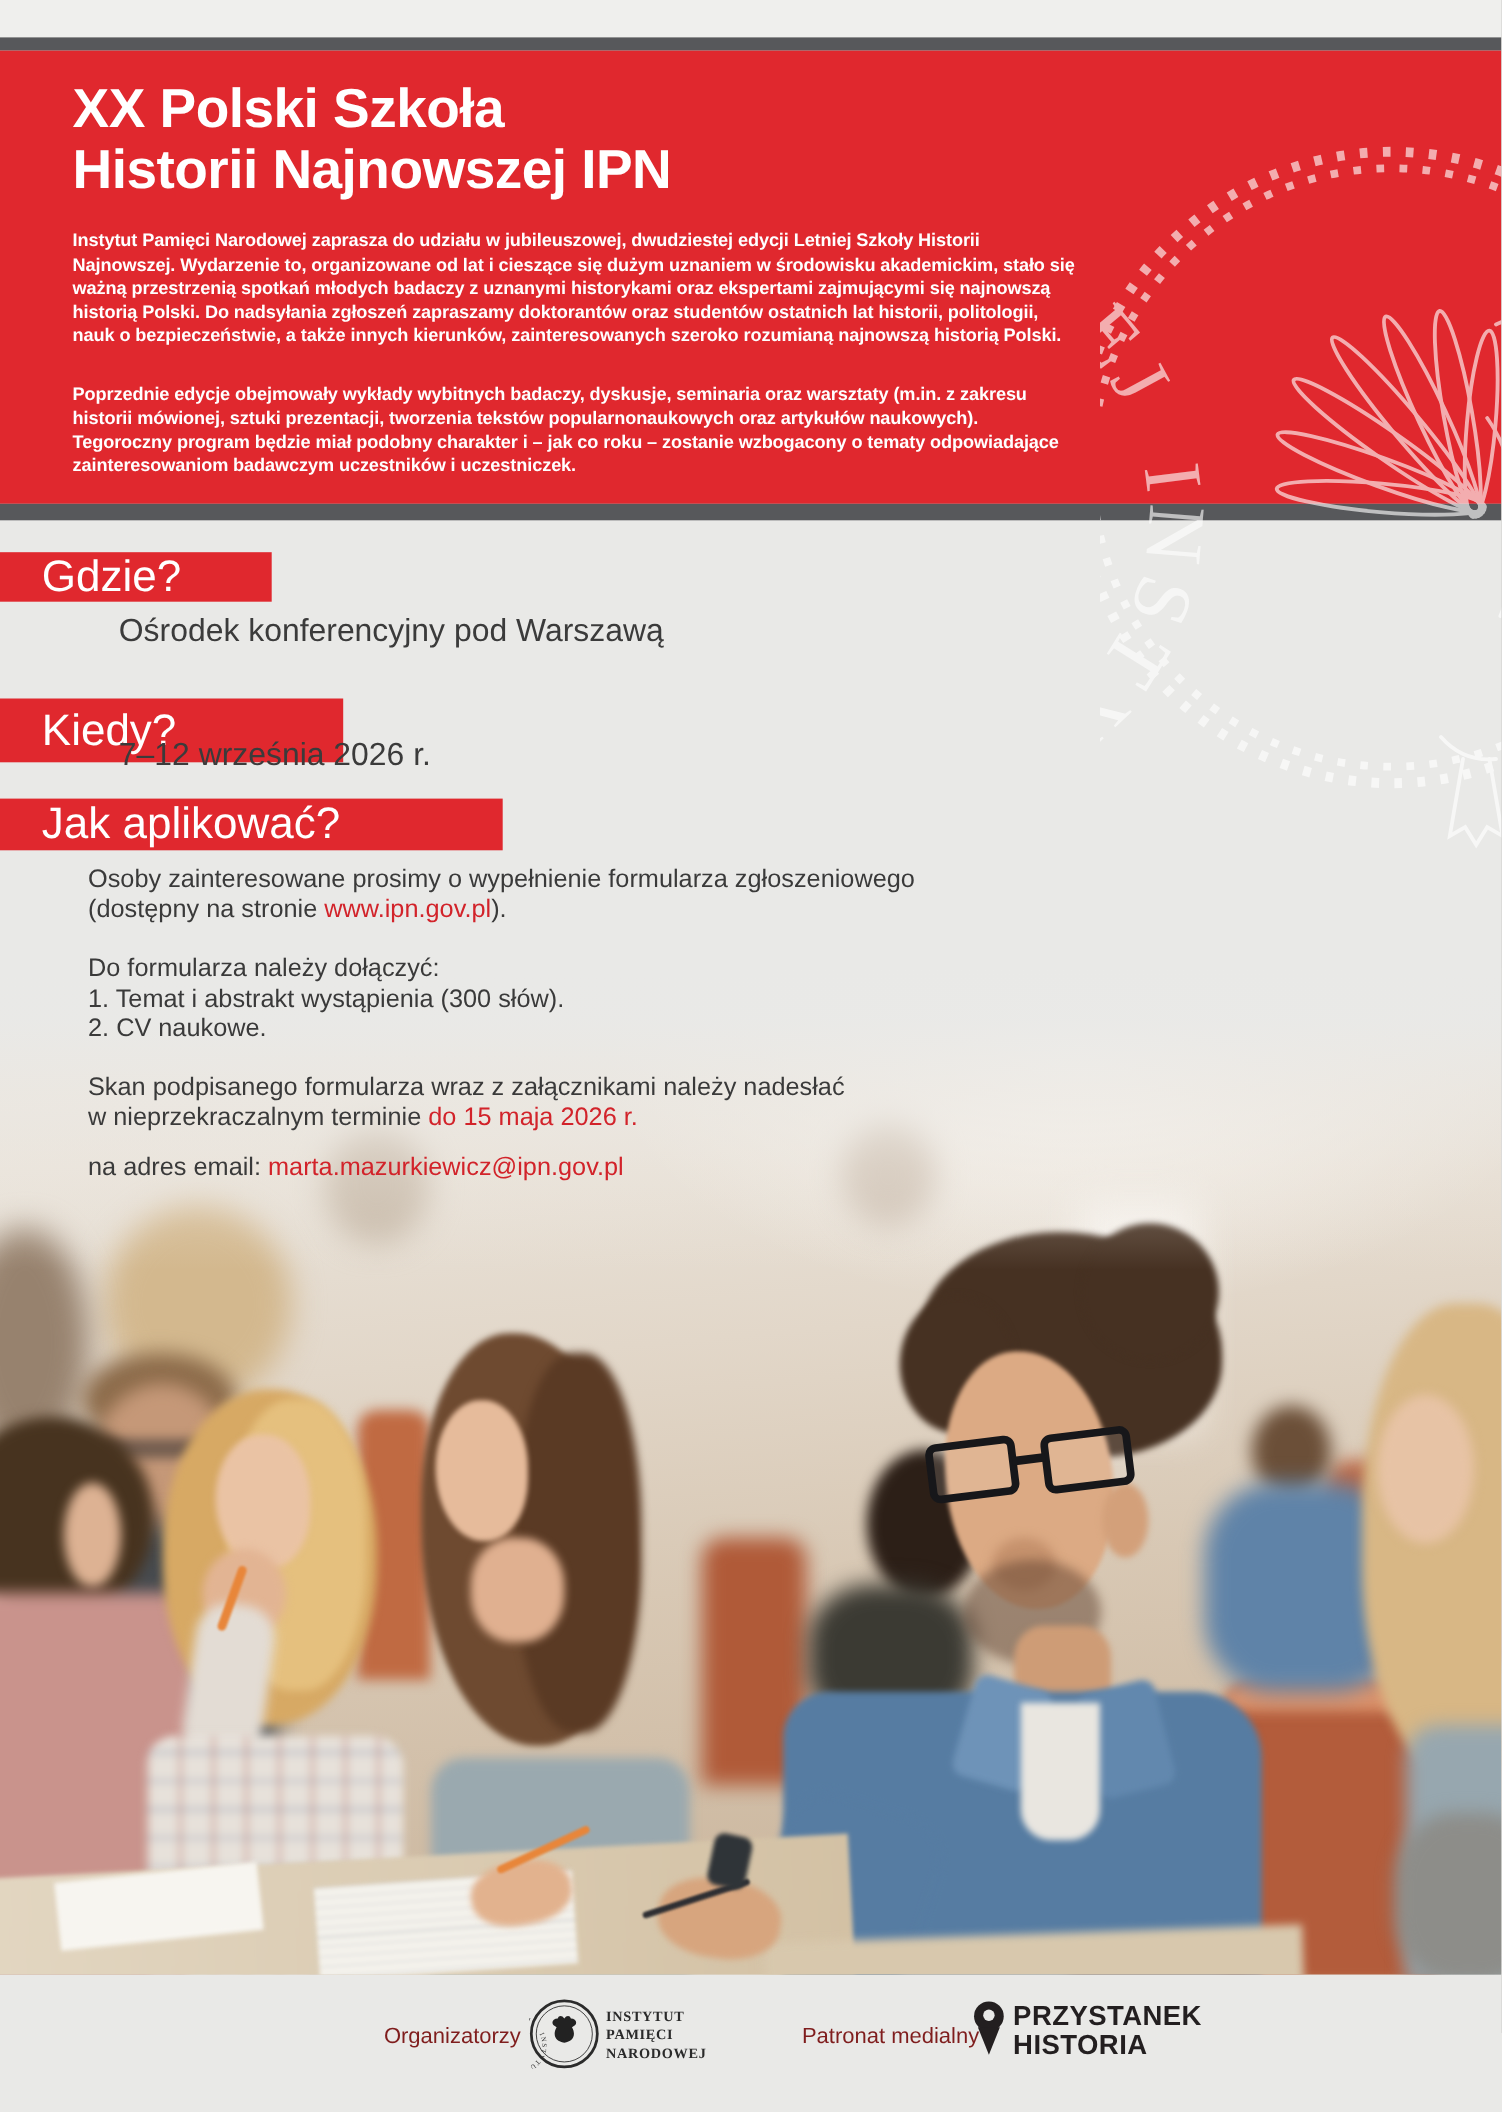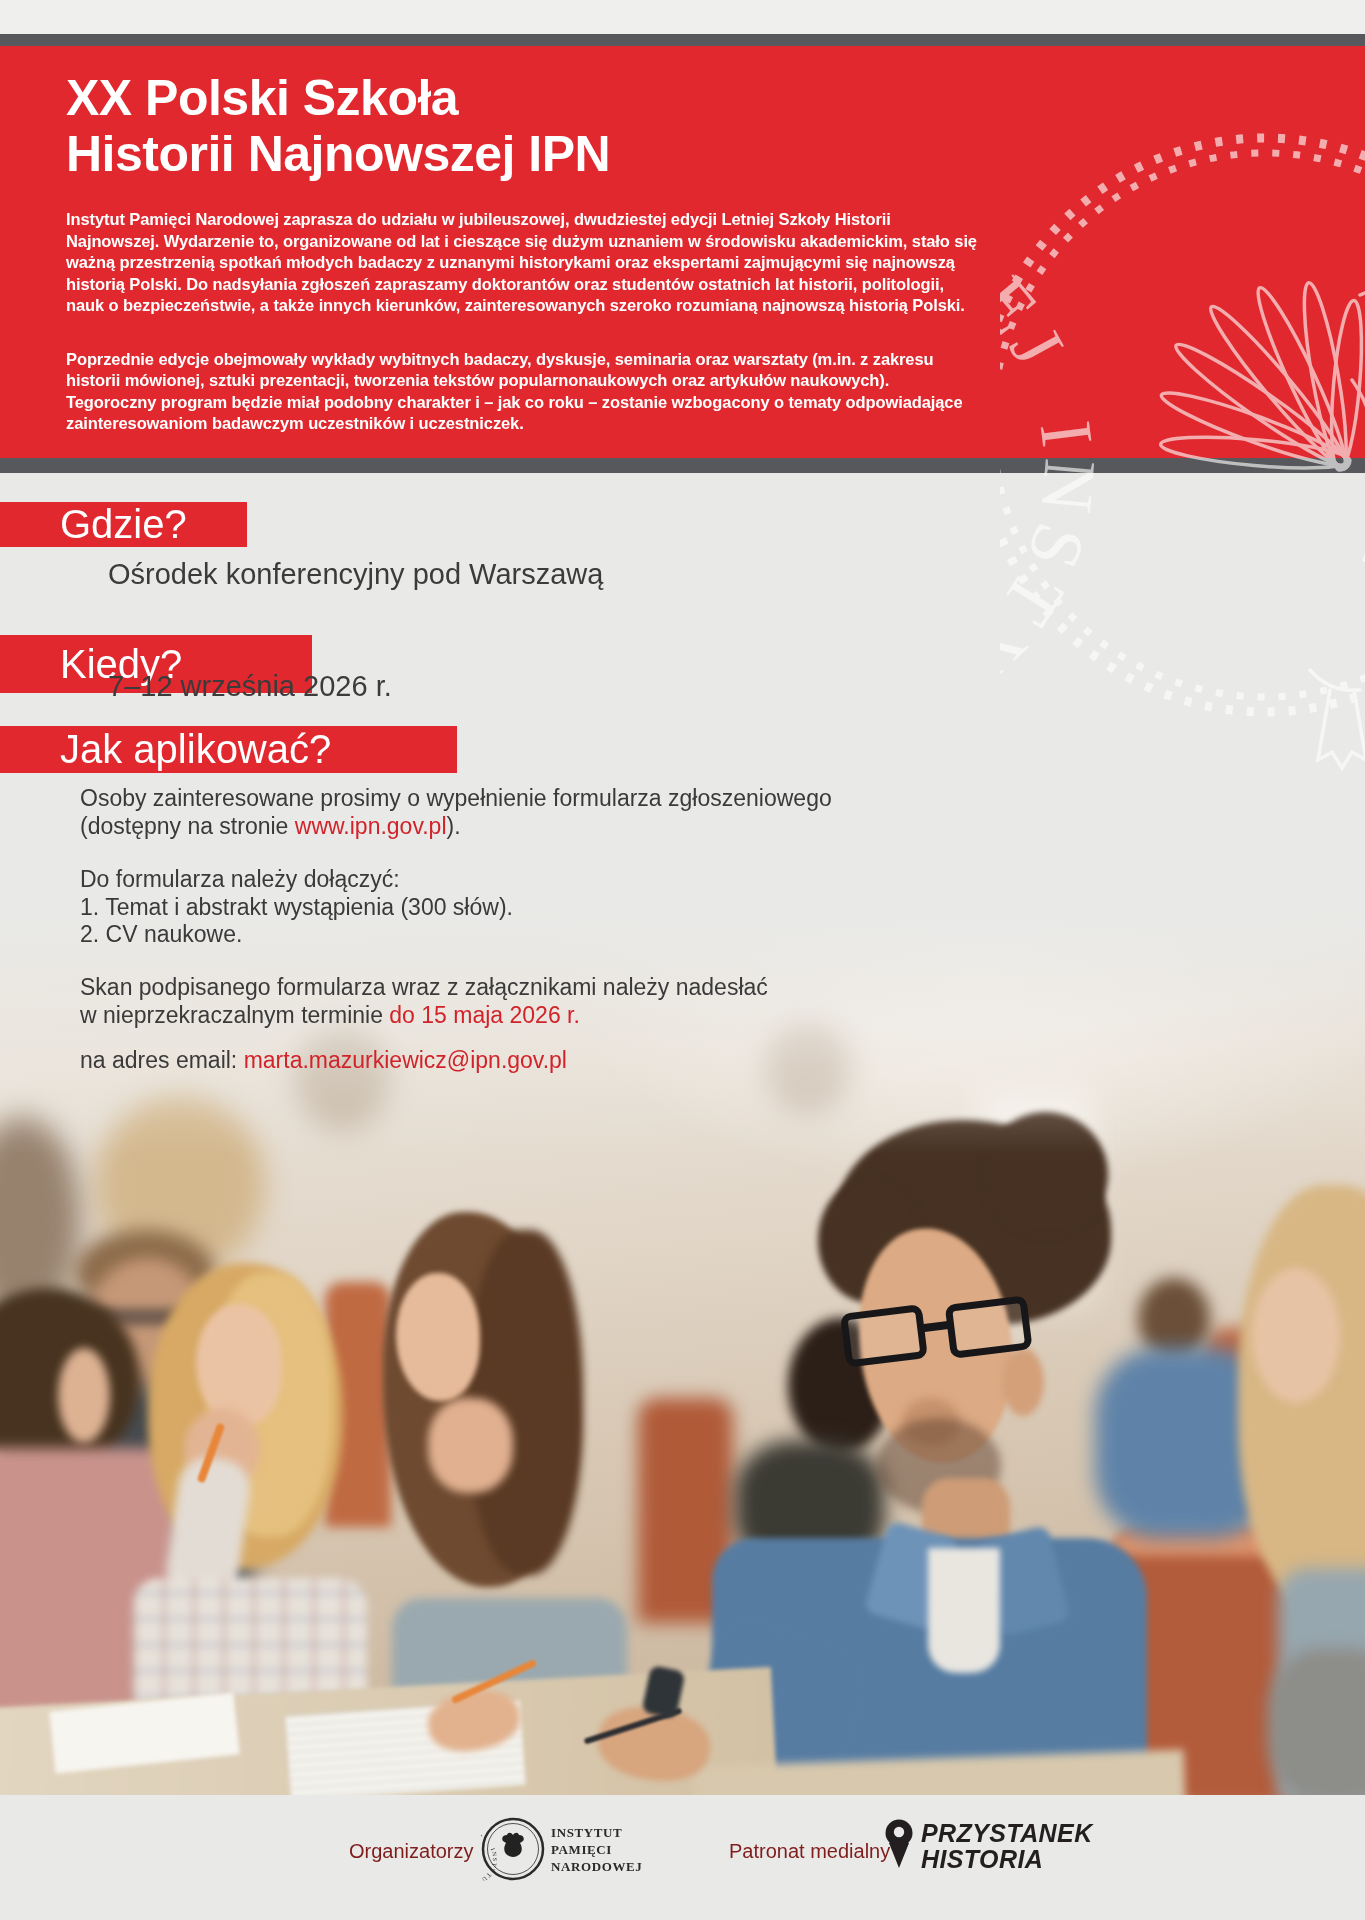--- a/index.html
+++ b/index.html
@@ -16,21 +16,21 @@
   .bar-dark2{left:0;top:458px;width:1365px;height:15px;background:#57585B;z-index:1;}
   
   .title{left:66px;top:70px;color:#fff;font-weight:700;font-size:50px;line-height:56px;z-index:3;letter-spacing:-0.5px;}
   .intro{left:66px;top:188px;color:#fff;font-weight:700;font-size:16.5px;line-height:21.4px;width:920px;z-index:3;white-space:pre-line;letter-spacing:-0.1px;}
   .intro p{margin:0;}
   .intro p + p{margin-top:11px;}
   
   .watermark{left:1000px;top:130px;width:520px;height:800px;opacity:.62;z-index:2;pointer-events:none;}
   
   .tag{left:0;background:#E0282E;color:#fff;font-size:40px;font-weight:400;
-       display:flex;align-items:center;box-sizing:border-box;padding-left:60px;z-index:3;}
+       display:flex;align-items:center;box-sizing:border-box;padding-left:38px;z-index:3;}
   .tag-where{top:502px;width:247px;height:45px;}
   .tag-when{top:613px;width:312px;height:58px;margin-top:22px;}
   .tag-how{top:726px;width:457px;height:47px;}
   .value{left:80px;color:#3B3B3B;font-size:29px;z-index:3;margin-left:28px;}
   .value-where{top:558px;}
   .value-when{top:670px;}
   
   .app{left:80px;color:#3A3A3A;font-size:23px;line-height:27.5px;z-index:3;}
   .app p{margin:0;}
   .app-intro{top:785px;}
@@ -41,21 +41,21 @@
   .red-bold{color:#D2232A;font-weight:400;}
   
   #photo{left:0;top:880px;width:1365px;height:915px;overflow:hidden;z-index:2;}
   #photo .s{position:absolute;}
   .photo-fade{position:absolute;inset:0;z-index:60;
     background:linear-gradient(180deg,#E9E9E7 0%,rgba(233,233,231,.96) 5%,rgba(235,232,227,.75) 12%,rgba(238,233,226,.35) 20%,rgba(240,235,227,0) 30%);}
   
   .footer-text{color:#7f1d1d;font-size:20px;z-index:3;}
   .ipn-lines{left:551px;top:1824px;font-family:"Liberation Serif",serif;font-size:13px;line-height:17px;
              letter-spacing:.6px;color:#2A2A2A;font-weight:700;z-index:3;}
-  .ph-logo{left:921px;top:1820px;color:#231F20;font-weight:800;font-size:25px;line-height:26px;letter-spacing:.4px;z-index:3;font-style:italic;}
+  .ph-logo{left:921px;top:1820px;color:#231F20;font-weight:800;font-size:25px;line-height:26px;letter-spacing:.4px;z-index:3;}
 </style>
 </head>
 <body>
 
 <div id="poster">
 
   <div class="abs strip-white"></div>
   <div class="abs bar-dark"></div>
   <div class="abs banner-red"></div>
   <div class="abs bar-dark2"></div>

